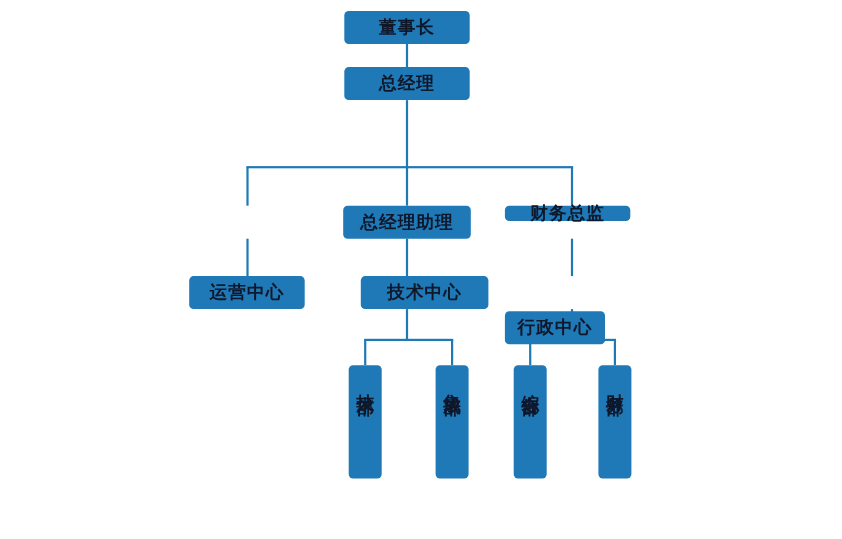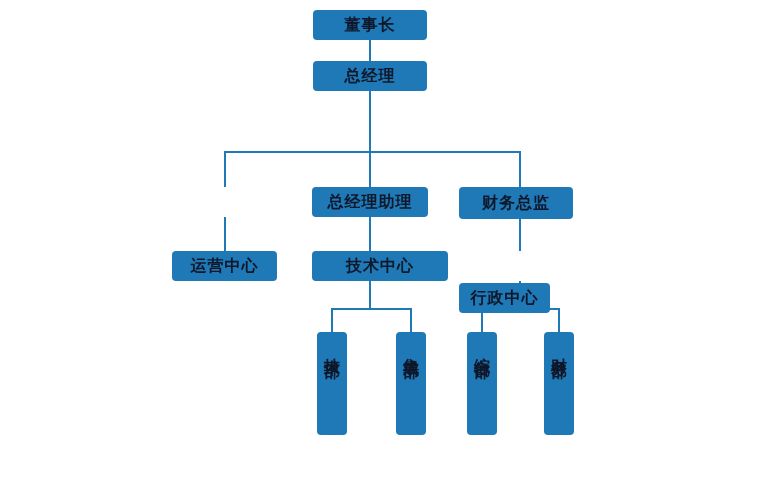--- a/index.html
+++ b/index.html
@@ -76,28 +76,28 @@
     <span>董事长</span>
   </div>
 
   <div class="node" style="left:313px; top:61px; width:114px; height:30px;">
     <span>总经理</span>
   </div>
 
   <div class="node" style="left:312px; top:187px; width:116px; height:30px;">
     <span>总经理助理</span>
   </div>
-  <div class="node" style="left:459px; top:187px; width:114px; height:32px;">
+  <div class="node" style="left:459px; top:187px; width:114px; height:14px;">
     <span>财务总监</span>
   </div>
 
   <div class="node" style="left:172px; top:251px; width:105px; height:30px;">
     <span>运营中心</span>
   </div>
-  <div class="node" style="left:312px; top:251px; width:136px; height:30px;">
+  <div class="node" style="left:328px; top:251px; width:116px; height:30px;">
     <span>技术中心</span>
   </div>
   <div class="node" style="left:459px; top:251px; width:91px; height:30px;margin-top:32px;">
     <span>行政中心</span>
   </div>
 
   <div class="node node-v" style="left:317px; top:332px; width:30px; height:103px;">
     <span>技术部</span>
   </div>
   <div class="node node-v" style="left:396px; top:332px; width:30px; height:103px;">

